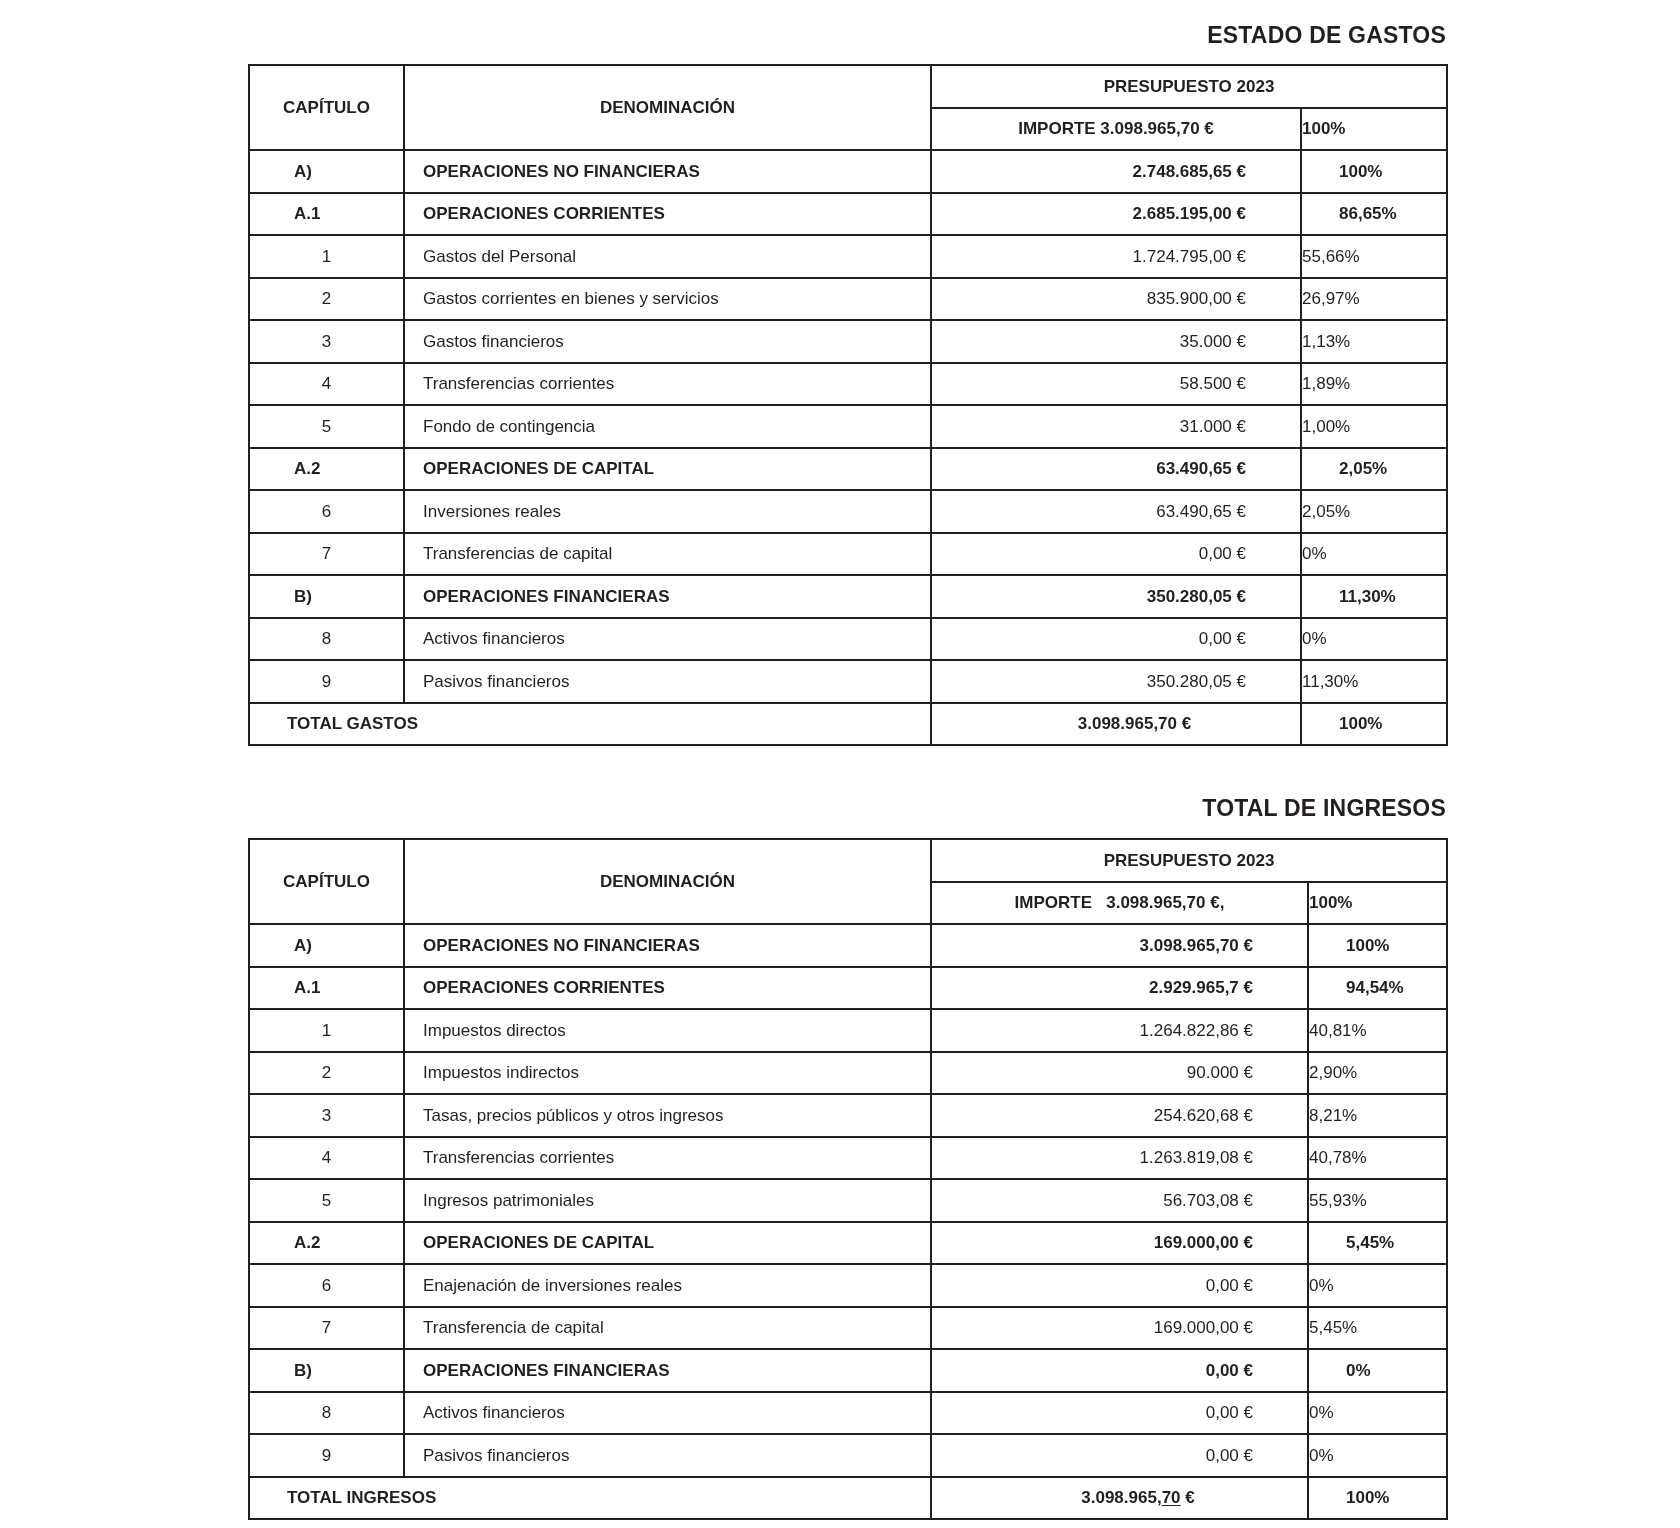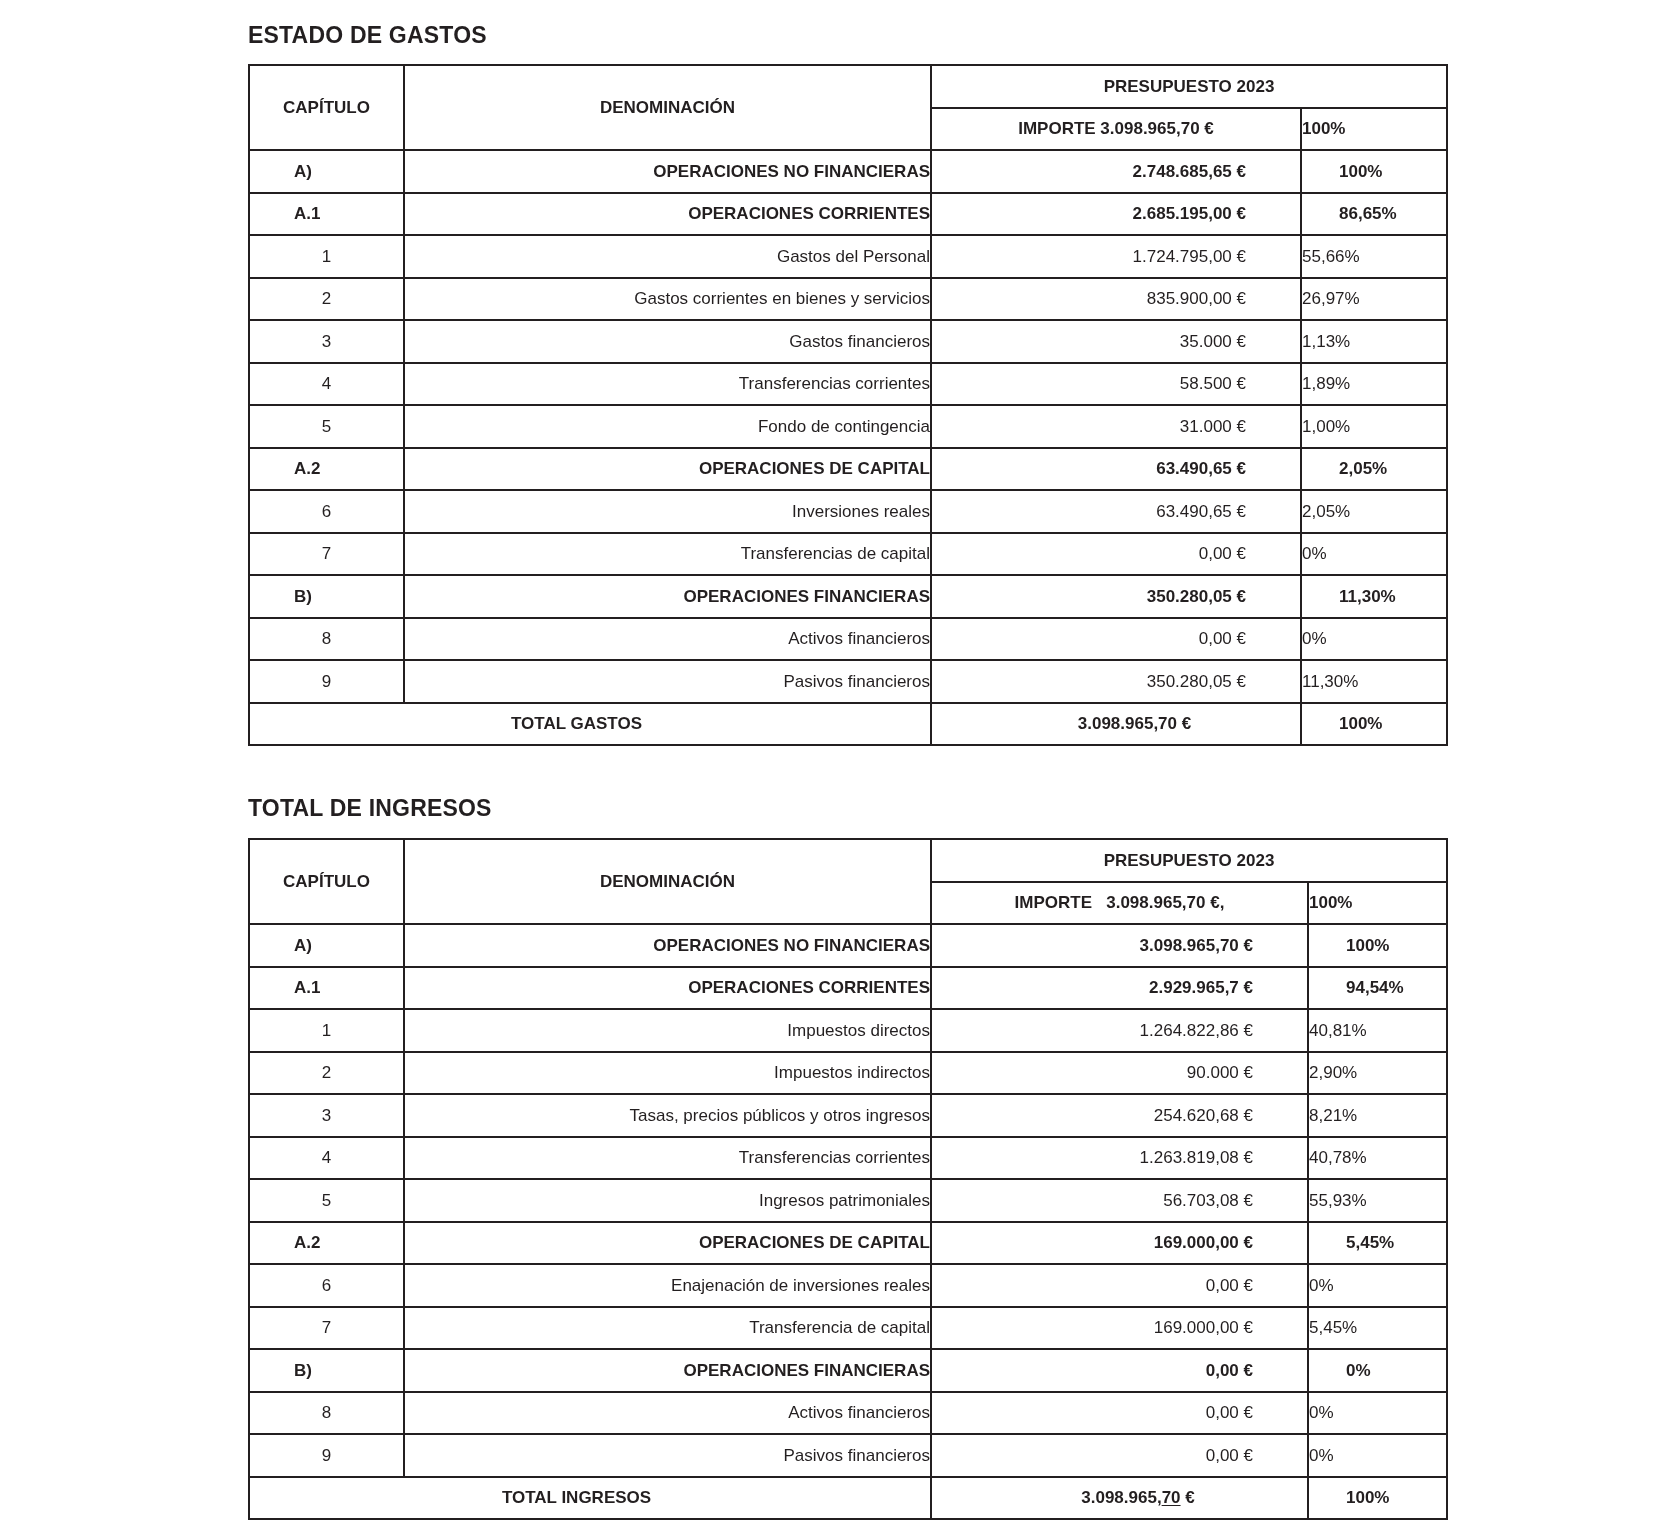--- a/index.html
+++ b/index.html
@@ -1,32 +1,32 @@
 <!DOCTYPE html>
 <html><head>
 <meta charset="utf-8">
 <style>
   html, body { margin:0; padding:0; background:#ffffff; }
   body { width:1680px; height:1528px; position:relative; overflow:hidden;
          font-family:"Liberation Sans", sans-serif; color:#231f20; }
-  .title { position:absolute; left:248px; width:1198px; text-align:left;
+  .title { position:absolute; left:248px; width:1198px; text-align:right;
            font-weight:bold; font-size:23px; letter-spacing:0.2px; }
   table.budget { position:absolute; left:248px; width:1198px; border-collapse:collapse;
                  table-layout:fixed; font-size:17px; }
   table.budget td, table.budget th { border:2.6px solid #231f20; padding:0; height:40.5px;
                  line-height:1; overflow:hidden; white-space:nowrap; }
   table.budget th { font-weight:bold; }
   .c-cap { text-align:center; }
-  .c-den { text-align:right; padding-left:18px !important; }
+  .c-den { text-align:left; padding-left:18px !important; }
   .c-imp { text-align:right; padding-right:54px !important; }
   .c-pct { text-align:left; padding-right:28px !important; }
   .c-imp.center { text-align:center; padding-right:0 !important; }
   tr.bold td { font-weight:bold;padding-left:37px; }
   .cap-bold { text-align:left; padding-left:44px !important; }
-  .total-label { text-align:center; padding-right:64px !important; font-weight:bold; }
+  .total-label { text-align:left; padding-right:64px !important; font-weight:bold; }
   .hdr-row1 th { height:40px; }
   .hdr-row2 th { height:40px; }
   u { text-decoration:underline; text-underline-offset:2px; }
 </style>
 </head>
 <body>
 
 <div class="title" style="top:22px;">ESTADO DE GASTOS</div>
 
 <table class="budget" id="tbl-gastos" style="top:64px;">

